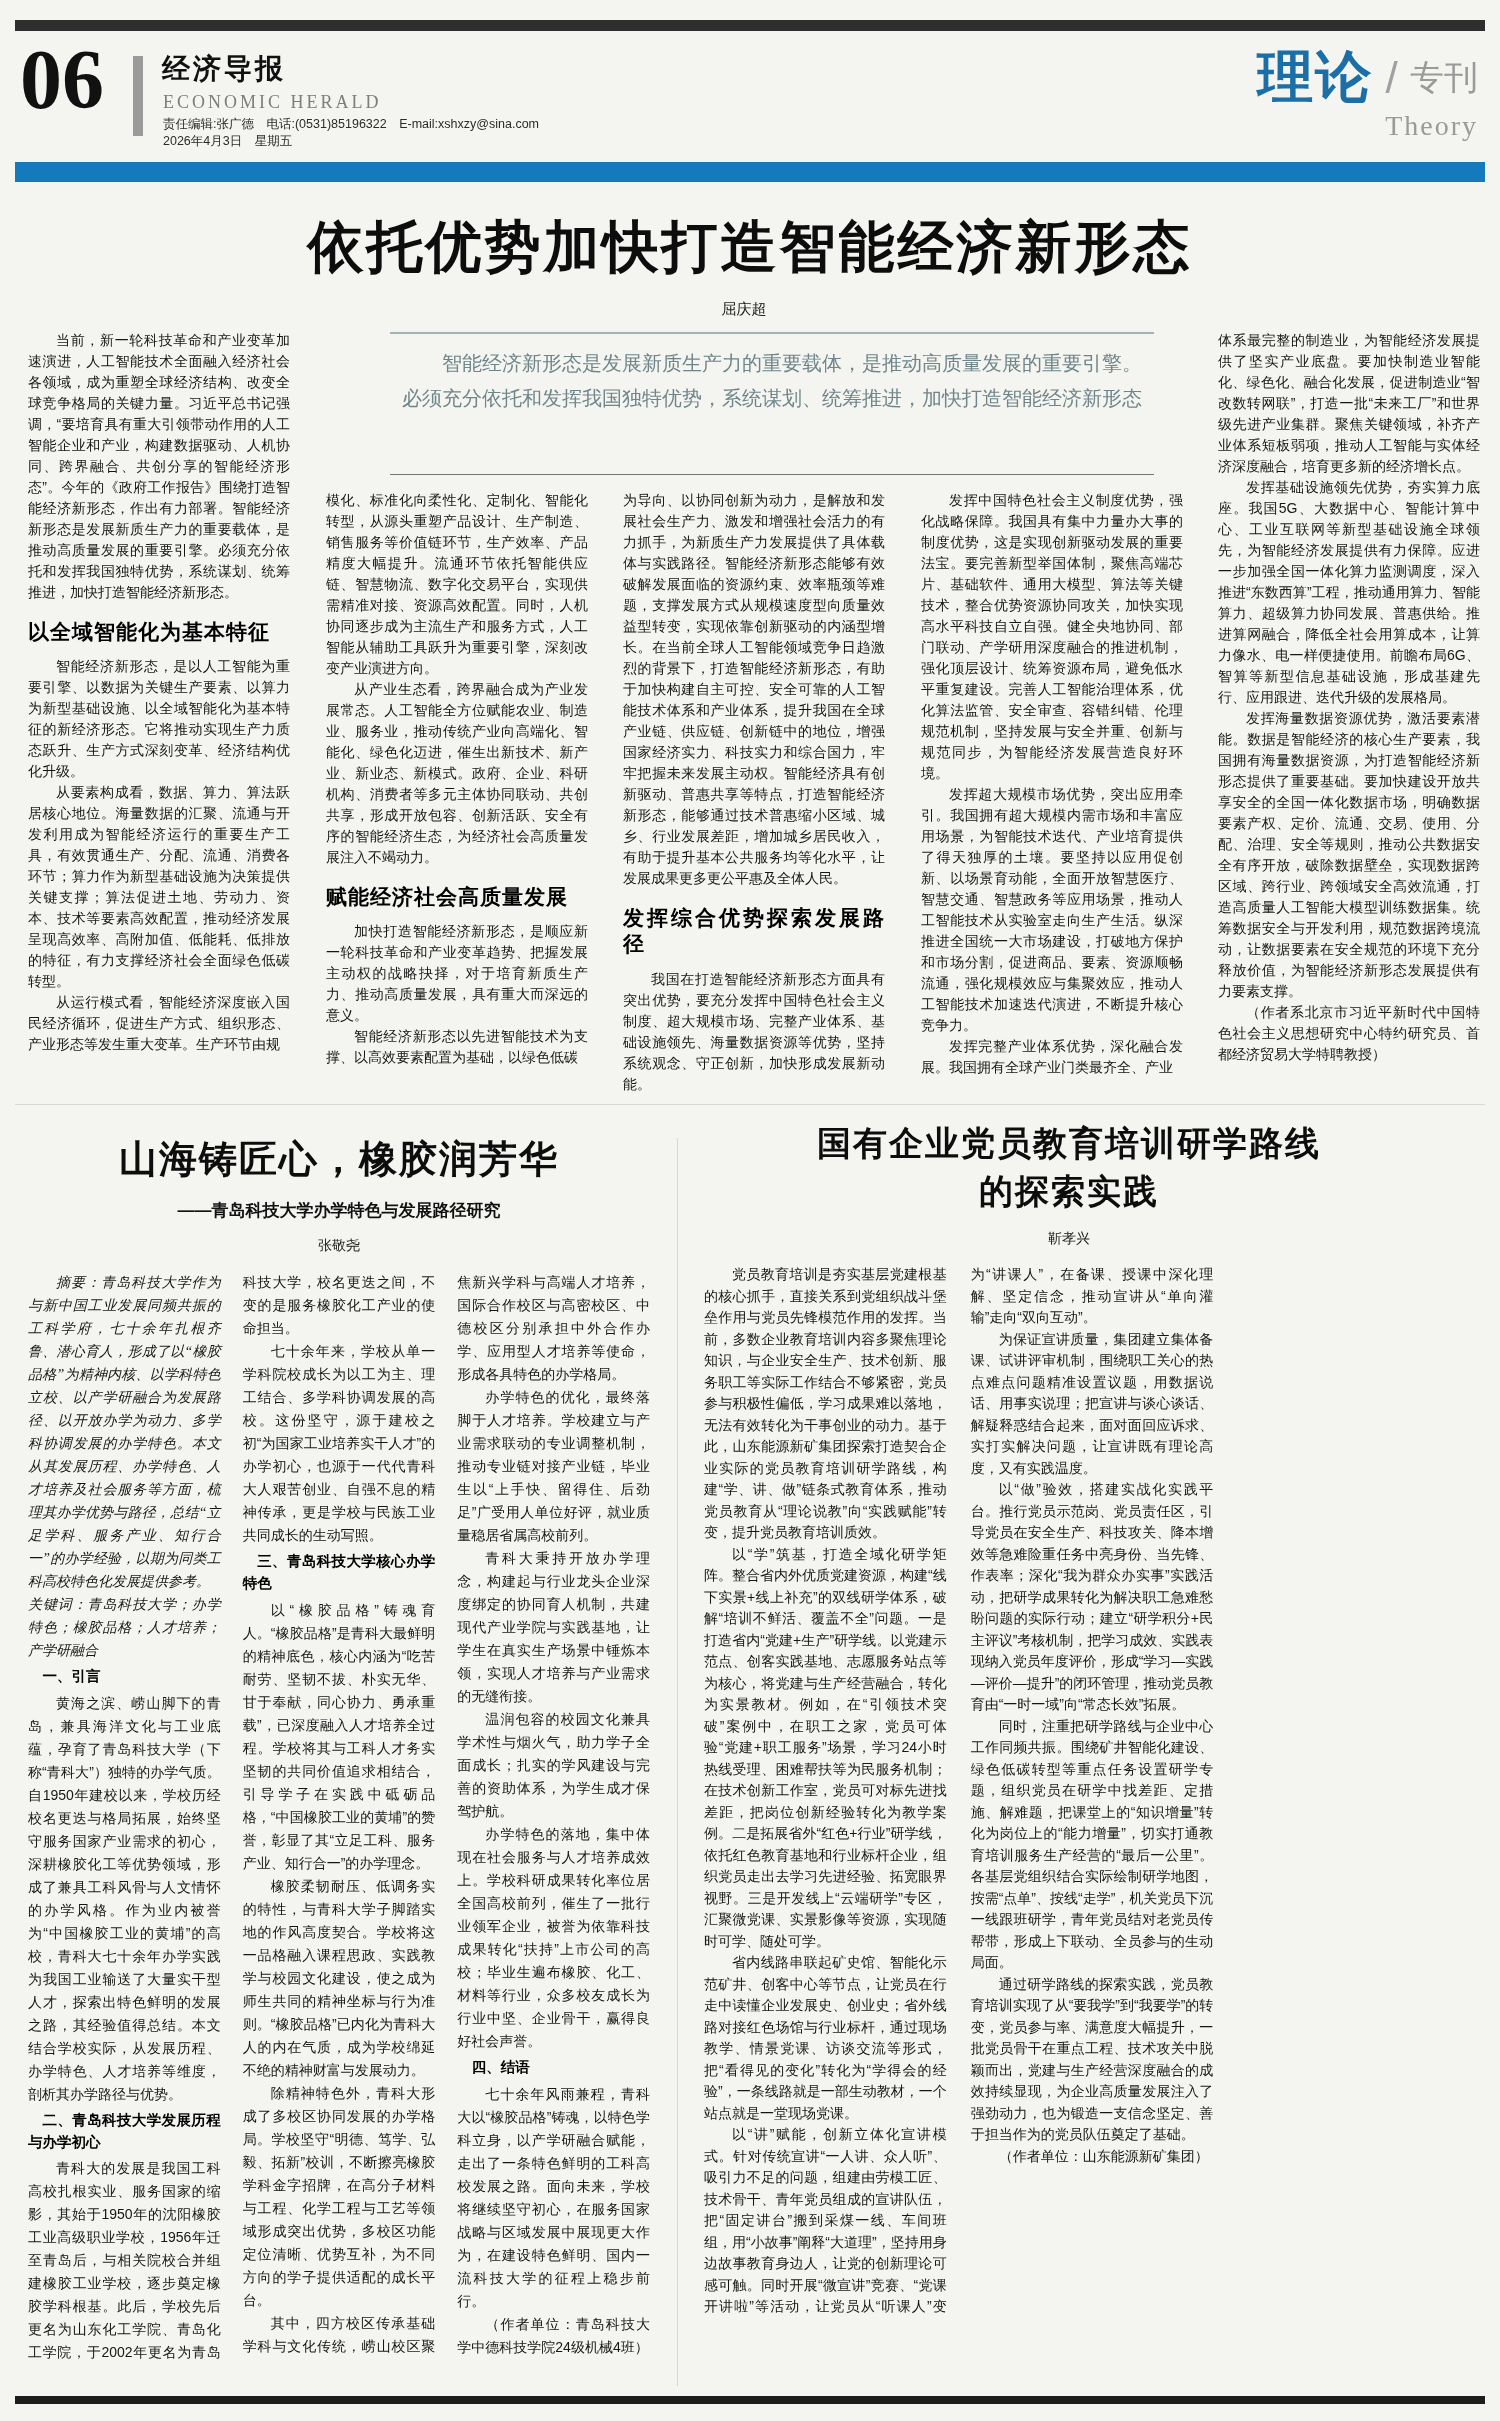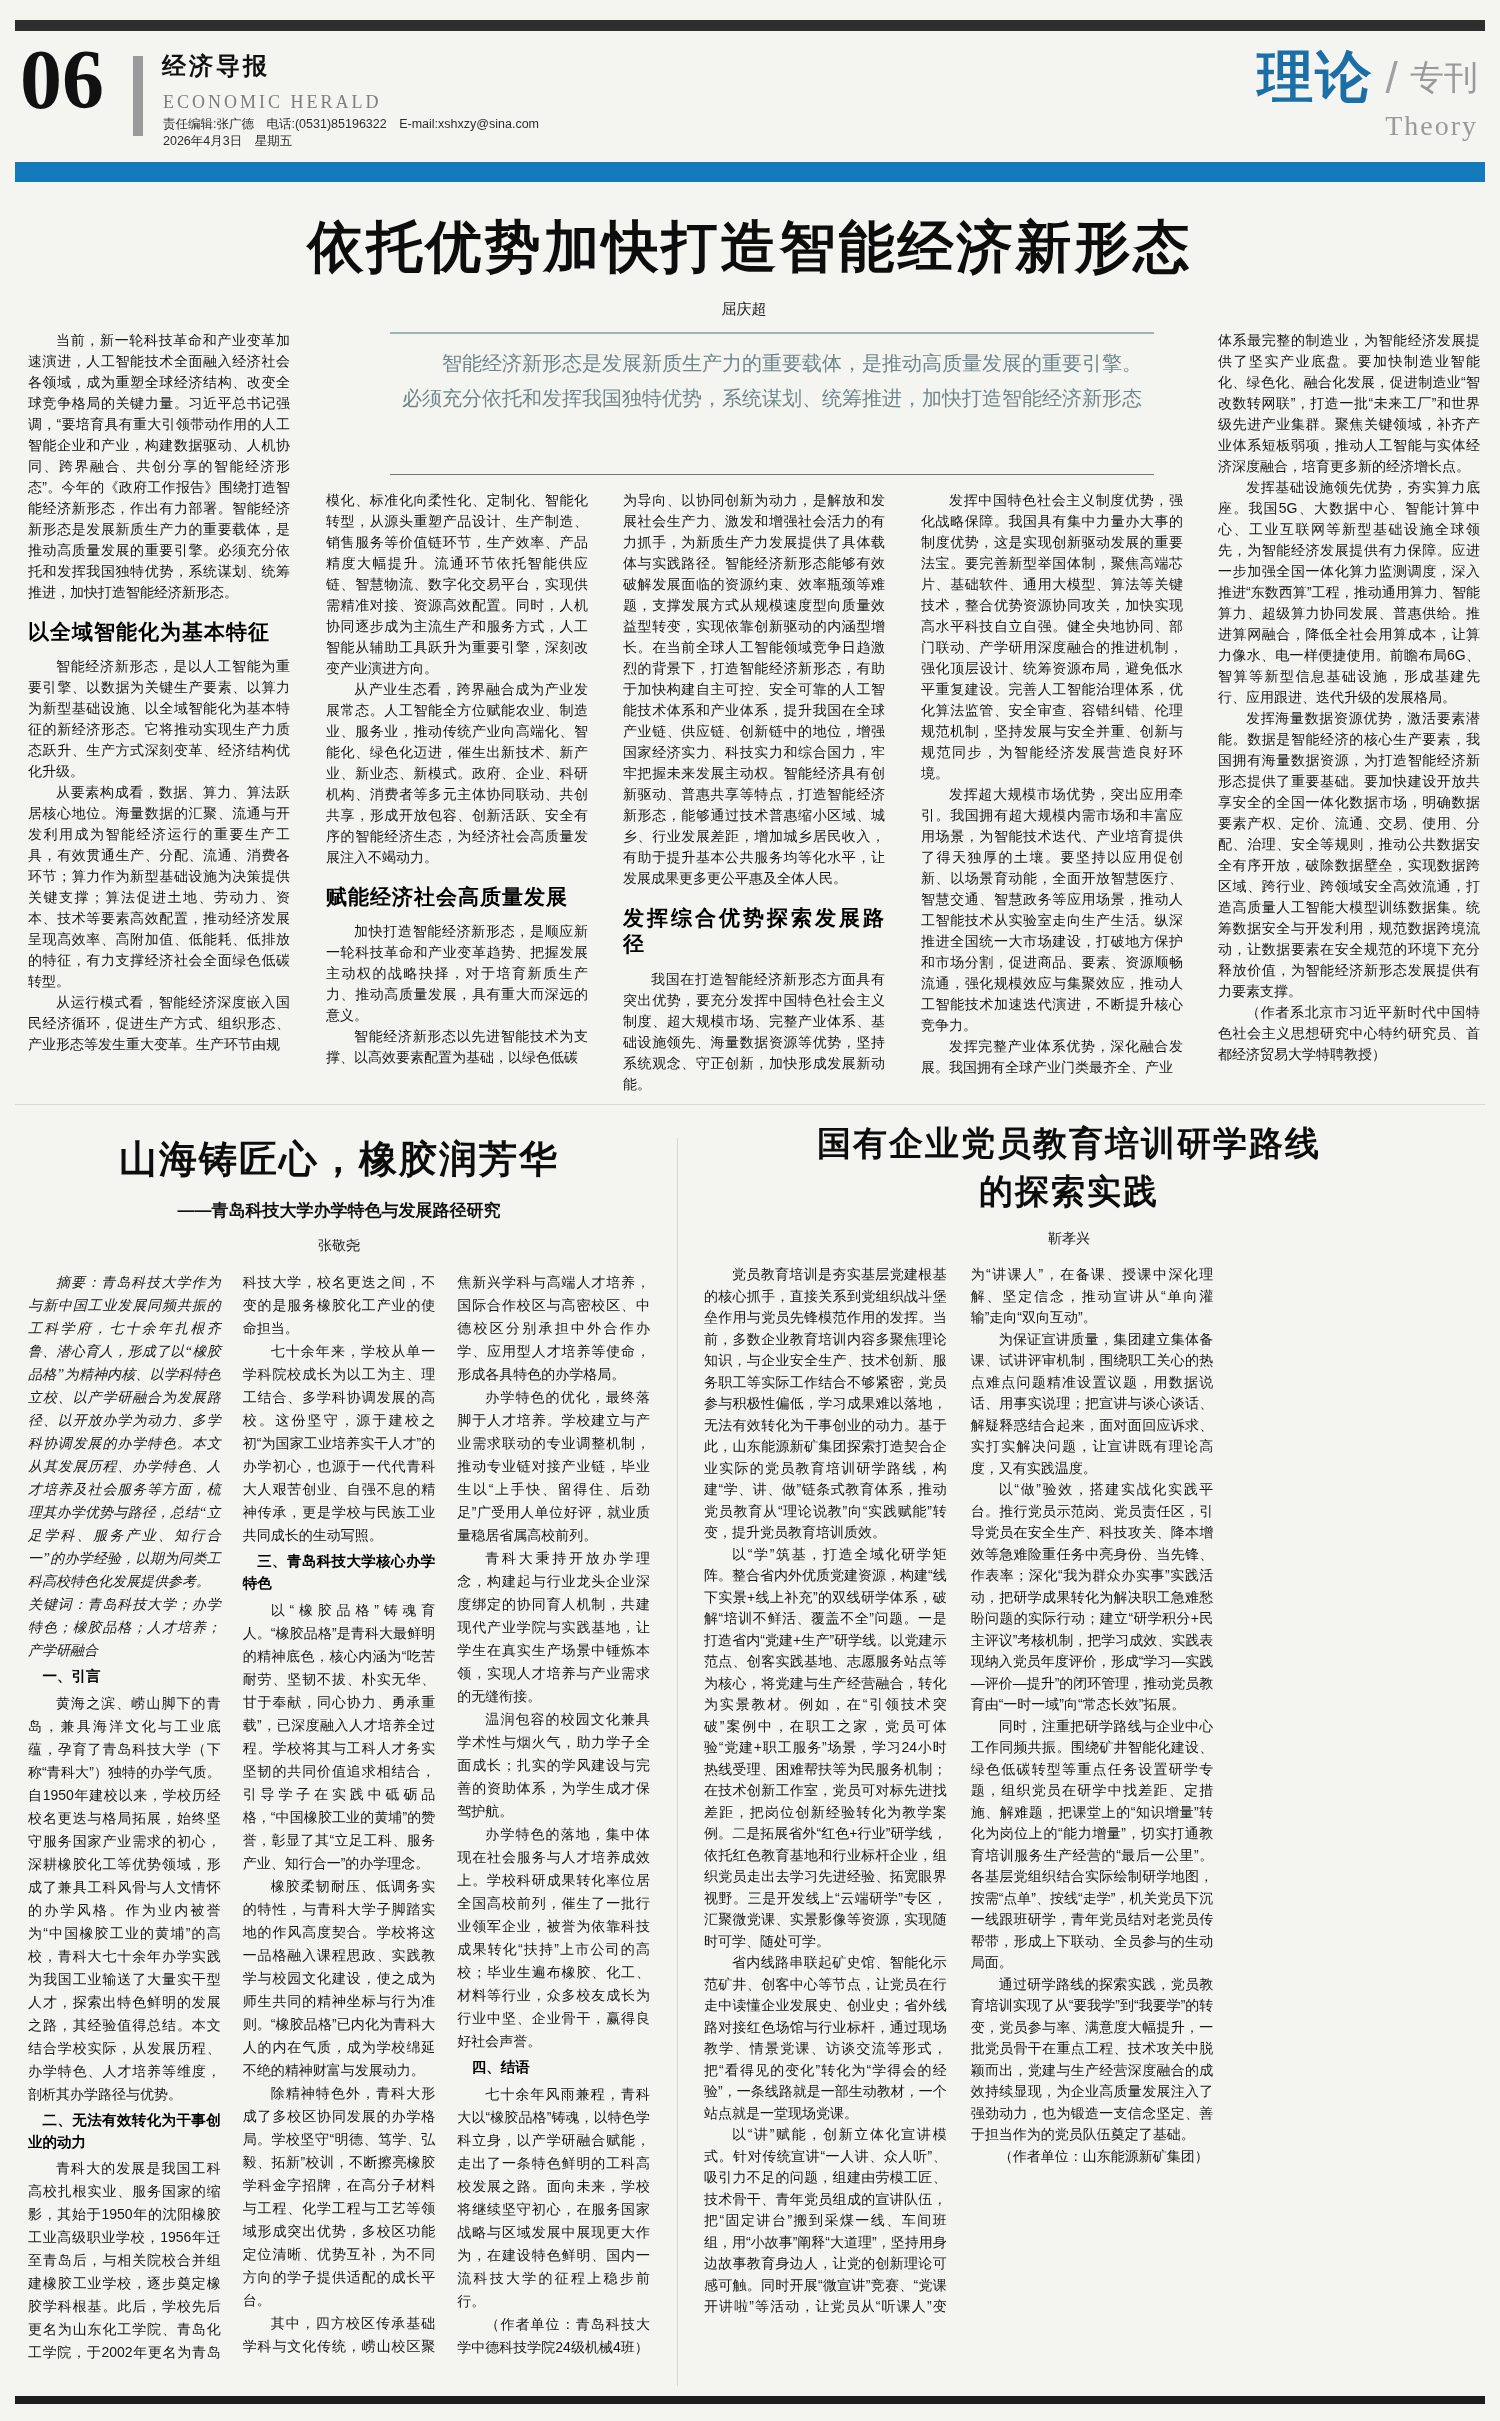--- a/index.html
+++ b/index.html
@@ -12,21 +12,21 @@
   
   .topbar{left:15px;right:15px;top:20px;height:11px;background:#2e2e2e;}
   .botbar{left:15px;right:15px;top:2396px;height:8px;background:#1d1d1d;}
   .blueband{left:15px;right:15px;top:162px;height:20px;background:#147abc;}
   .hr1{left:15px;right:15px;top:1104px;height:1px;background:#d9d9d6;}
   .vrule{left:677px;top:1138px;width:1px;height:1248px;background:#d6d6d2;}
   
   .pagenum{left:20px;top:38px;font-family:"Liberation Serif",serif;font-weight:bold;
     font-size:84px;line-height:1;color:#111;}
   .numbar{left:133px;top:56px;width:10px;height:80px;background:#9a9a9a;}
-  .papercn{left:162px;top:50px;font-size:24px;font-weight:bold;letter-spacing:3px;color:#111;}
+  .papercn{left:162px;top:50px;font-size:28px;font-weight:bold;letter-spacing:3px;color:#111;}
   .paperen{left:163px;top:92px;font-family:"Liberation Serif",serif;font-size:18px;
     letter-spacing:3px;color:#7d7d7d;}
   .edline{left:163px;top:116px;font-size:12.5px;color:#2b2b2b;}
   .dateline{left:163px;top:133px;font-size:12.5px;color:#2b2b2b;}
   .secblock{right:22px;top:40px;text-align:right;}
   .seccn{font-family:"Liberation Serif",serif;font-weight:bold;font-size:56px;
     color:#1c6fa6;letter-spacing:2px;vertical-align:middle;}
   .secslash{font-size:44px;color:#a0a0a0;font-weight:normal;vertical-align:middle;}
   .secsub{font-family:"Liberation Serif",serif;font-size:34px;color:#9a9a9a;vertical-align:middle;}
   .secen{font-family:"Liberation Serif",serif;font-size:28px;color:#9a9a9a;
@@ -131,21 +131,21 @@
 
 <div class="abs artL">
   <div class="btitle">山海铸匠心，橡胶润芳华</div>
   <div class="bsub">——青岛科技大学办学特色与发展路径研究</div>
   <div class="bby">张敬尧</div>
   <div class="bbody">
       <p class="blk-abs">摘要：青岛科技大学作为与新中国工业发展同频共振的工科学府，七十余年扎根齐鲁、潜心育人，形成了以“橡胶品格”为精神内核、以学科特色立校、以产学研融合为发展路径、以开放办学为动力、多学科协调发展的办学特色。本文从其发展历程、办学特色、人才培养及社会服务等方面，梳理其办学优势与路径，总结“立足学科、服务产业、知行合一”的办学经验，以期为同类工科高校特色化发展提供参考。</p>
       <p class="blk-kw">关键词：青岛科技大学；办学特色；橡胶品格；人才培养；产学研融合</p>
       <p class="blk-h2">一、引言</p>
       <p class="blk-p">黄海之滨、崂山脚下的青岛，兼具海洋文化与工业底蕴，孕育了青岛科技大学（下称“青科大”）独特的办学气质。自1950年建校以来，学校历经校名更迭与格局拓展，始终坚守服务国家产业需求的初心，深耕橡胶化工等优势领域，形成了兼具工科风骨与人文情怀的办学风格。作为业内被誉为“中国橡胶工业的黄埔”的高校，青科大七十余年办学实践为我国工业输送了大量实干型人才，探索出特色鲜明的发展之路，其经验值得总结。本文结合学校实际，从发展历程、办学特色、人才培养等维度，剖析其办学路径与优势。</p>
-      <p class="blk-h2">二、无法有效转化为干事创业的动力</p>
+      <p class="blk-h2">二、青岛科技大学发展历程与办学初心</p>
       <p class="blk-p">青科大的发展是我国工科高校扎根实业、服务国家的缩影，其始于1950年的沈阳橡胶工业高级职业学校，1956年迁至青岛后，与相关院校合并组建橡胶工业学校，逐步奠定橡胶学科根基。此后，学校先后更名为山东化工学院、青岛化工学院，于2002年更名为青岛科技大学，校名更迭之间，不变的是服务橡胶化工产业的使命担当。</p>
       <p class="blk-p">七十余年来，学校从单一学科院校成长为以工为主、理工结合、多学科协调发展的高校。这份坚守，源于建校之初“为国家工业培养实干人才”的办学初心，也源于一代代青科大人艰苦创业、自强不息的精神传承，更是学校与民族工业共同成长的生动写照。</p>
       <p class="blk-h2">三、青岛科技大学核心办学特色</p>
       <p class="blk-p">以“橡胶品格”铸魂育人。“橡胶品格”是青科大最鲜明的精神底色，核心内涵为“吃苦耐劳、坚韧不拔、朴实无华、甘于奉献，同心协力、勇承重载”，已深度融入人才培养全过程。学校将其与工科人才务实坚韧的共同价值追求相结合，引导学子在实践中砥砺品格，“中国橡胶工业的黄埔”的赞誉，彰显了其“立足工科、服务产业、知行合一”的办学理念。</p>
       <p class="blk-p">橡胶柔韧耐压、低调务实的特性，与青科大学子脚踏实地的作风高度契合。学校将这一品格融入课程思政、实践教学与校园文化建设，使之成为师生共同的精神坐标与行为准则。“橡胶品格”已内化为青科大人的内在气质，成为学校绵延不绝的精神财富与发展动力。</p>
       <p class="blk-p">除精神特色外，青科大形成了多校区协同发展的办学格局。学校坚守“明德、笃学、弘毅、拓新”校训，不断擦亮橡胶学科金字招牌，在高分子材料与工程、化学工程与工艺等领域形成突出优势，多校区功能定位清晰、优势互补，为不同方向的学子提供适配的成长平台。</p>
       <p class="blk-p">其中，四方校区传承基础学科与文化传统，崂山校区聚焦新兴学科与高端人才培养，国际合作校区与高密校区、中德校区分别承担中外合作办学、应用型人才培养等使命，形成各具特色的办学格局。</p>
       <p class="blk-p">办学特色的优化，最终落脚于人才培养。学校建立与产业需求联动的专业调整机制，推动专业链对接产业链，毕业生以“上手快、留得住、后劲足”广受用人单位好评，就业质量稳居省属高校前列。</p>
       <p class="blk-p">青科大秉持开放办学理念，构建起与行业龙头企业深度绑定的协同育人机制，共建现代产业学院与实践基地，让学生在真实生产场景中锤炼本领，实现人才培养与产业需求的无缝衔接。</p>
       <p class="blk-p">温润包容的校园文化兼具学术性与烟火气，助力学子全面成长；扎实的学风建设与完善的资助体系，为学生成才保驾护航。</p>

